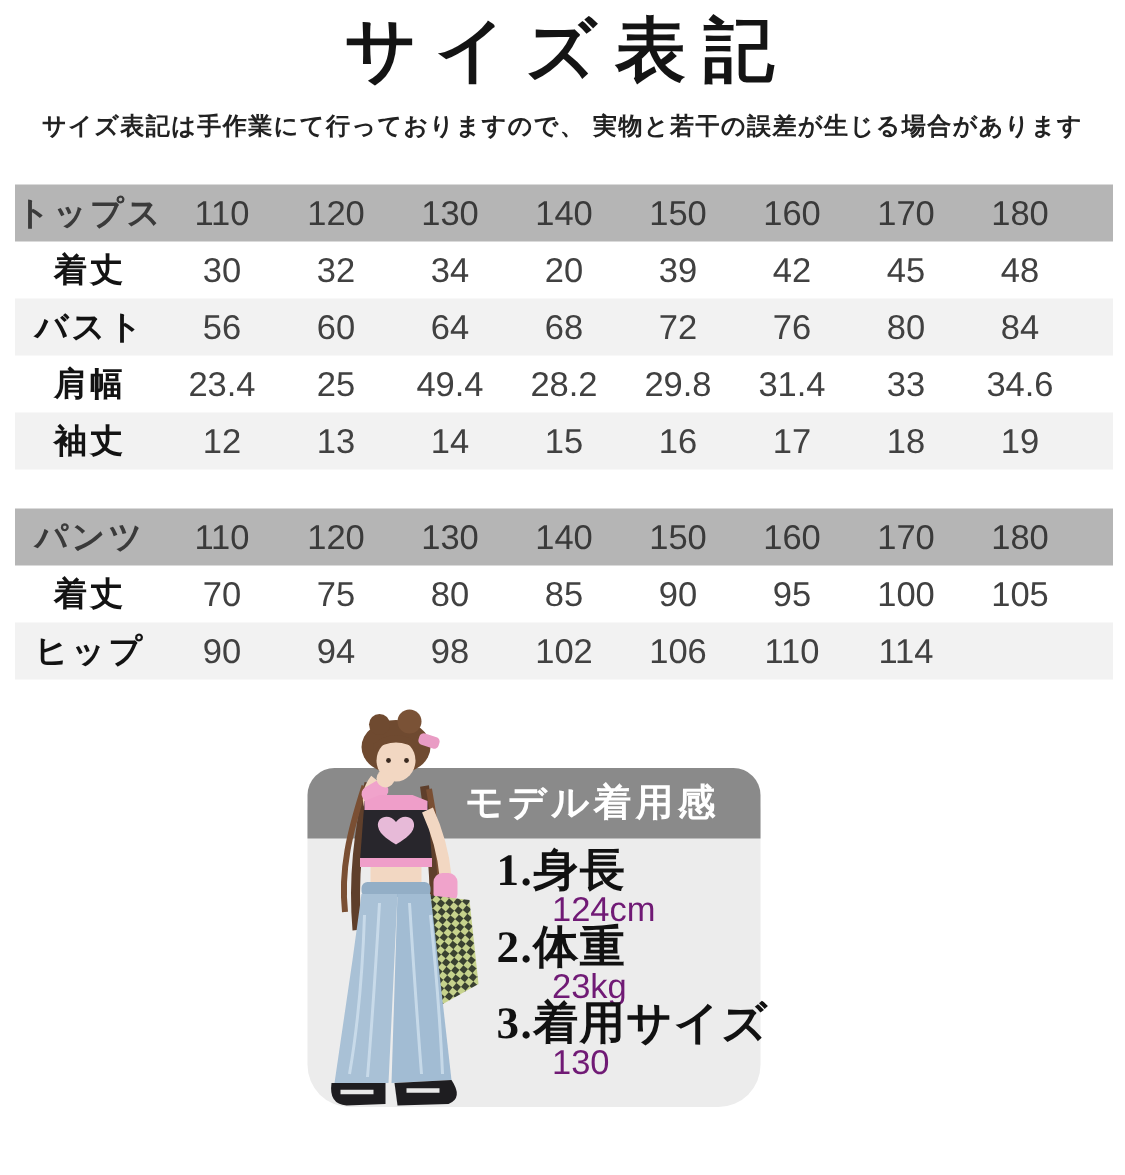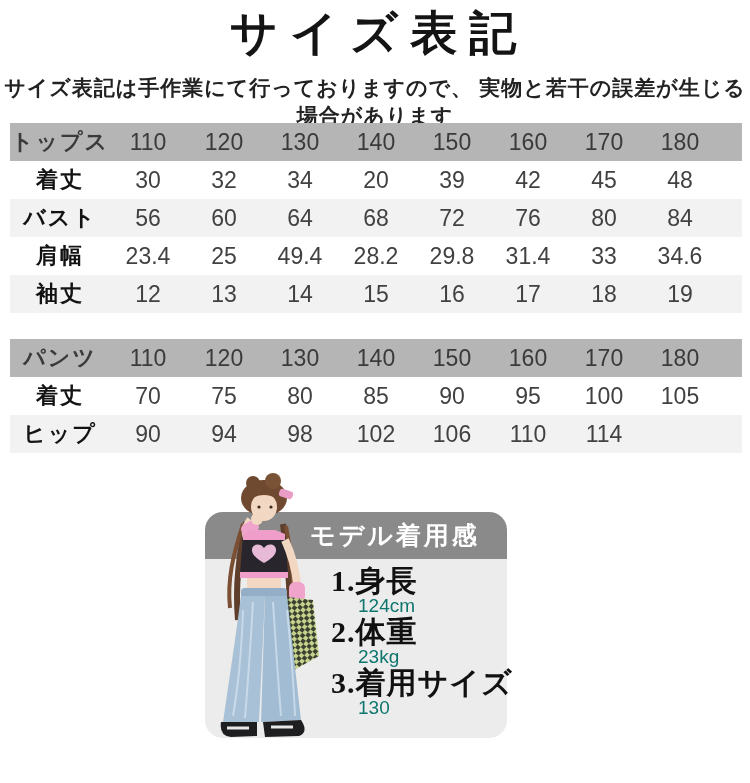--- a/index.html
+++ b/index.html
@@ -10,21 +10,21 @@
     color:#151515;
   }
   
   .title{
     position:absolute;top:2px;left:4px;width:100%;margin:0;
     text-align:center;font-size:47px;font-weight:700;letter-spacing:12px;
     color:#141414;
   }
   .subtitle{
     position:absolute;top:74px;left:0;width:100%;margin:0;
-    text-align:center;font-size:21px;font-weight:700;letter-spacing:1px;
+    text-align:center;font-size:16px;font-weight:700;letter-spacing:1px;
     color:#222222;
   }
   
   .size-table{position:absolute;left:10px;width:732px;}
   .size-table.tops{top:123px;}
   .size-table.pants{top:339px;}
   .t-row{
     display:grid;grid-template-columns:100px repeat(8,76px);
     height:38px;align-items:center;
   }
@@ -36,36 +36,36 @@
     font-size:23px;color:#414141;line-height:38px;white-space:nowrap;
   }
   .t-row.header .t-cell{color:#3a3a3a;}
   .t-label{
     font-family:"Liberation Serif","DejaVu Serif",serif;
     font-weight:700;font-size:22px;color:#131313;letter-spacing:2px;
   }
   
   .model-card{
     position:absolute;left:205px;top:512px;width:302px;height:226px;
-    background:#ececec;border-radius:18px;
+    background:#ececec;border-radius:28px;
   }
   .card-header{
     height:47px;border-radius:18px 18px 0 0;background:#8a8a8a;
     color:#ffffff;font-size:25px;font-weight:700;letter-spacing:3px;
     line-height:47px;text-align:center;padding-left:78px;box-sizing:border-box;
   }
   .fit-list{position:absolute;left:126px;top:56px;width:170px;}
   .fit-item{margin:0 0 1px 0;}
   .fit-label{
     font-size:30px;font-weight:700;color:#111111;line-height:26px;
     letter-spacing:1px;white-space:nowrap;
   }
   .fit-value{
     font-family:"Liberation Sans","DejaVu Sans",sans-serif;
-    font-size:19px;color:#0f766e;line-height:24px;margin-left:27px;
+    font-size:23px;color:#701a75;line-height:24px;margin-left:37px;
   }
   
   .model-photo{position:absolute;left:183px;top:470px;width:172px;height:272px;}
 </style>
 </head>
 <body>
 
 <div class="canvas">
 
   <h1 class="title">サイズ表記</h1>

